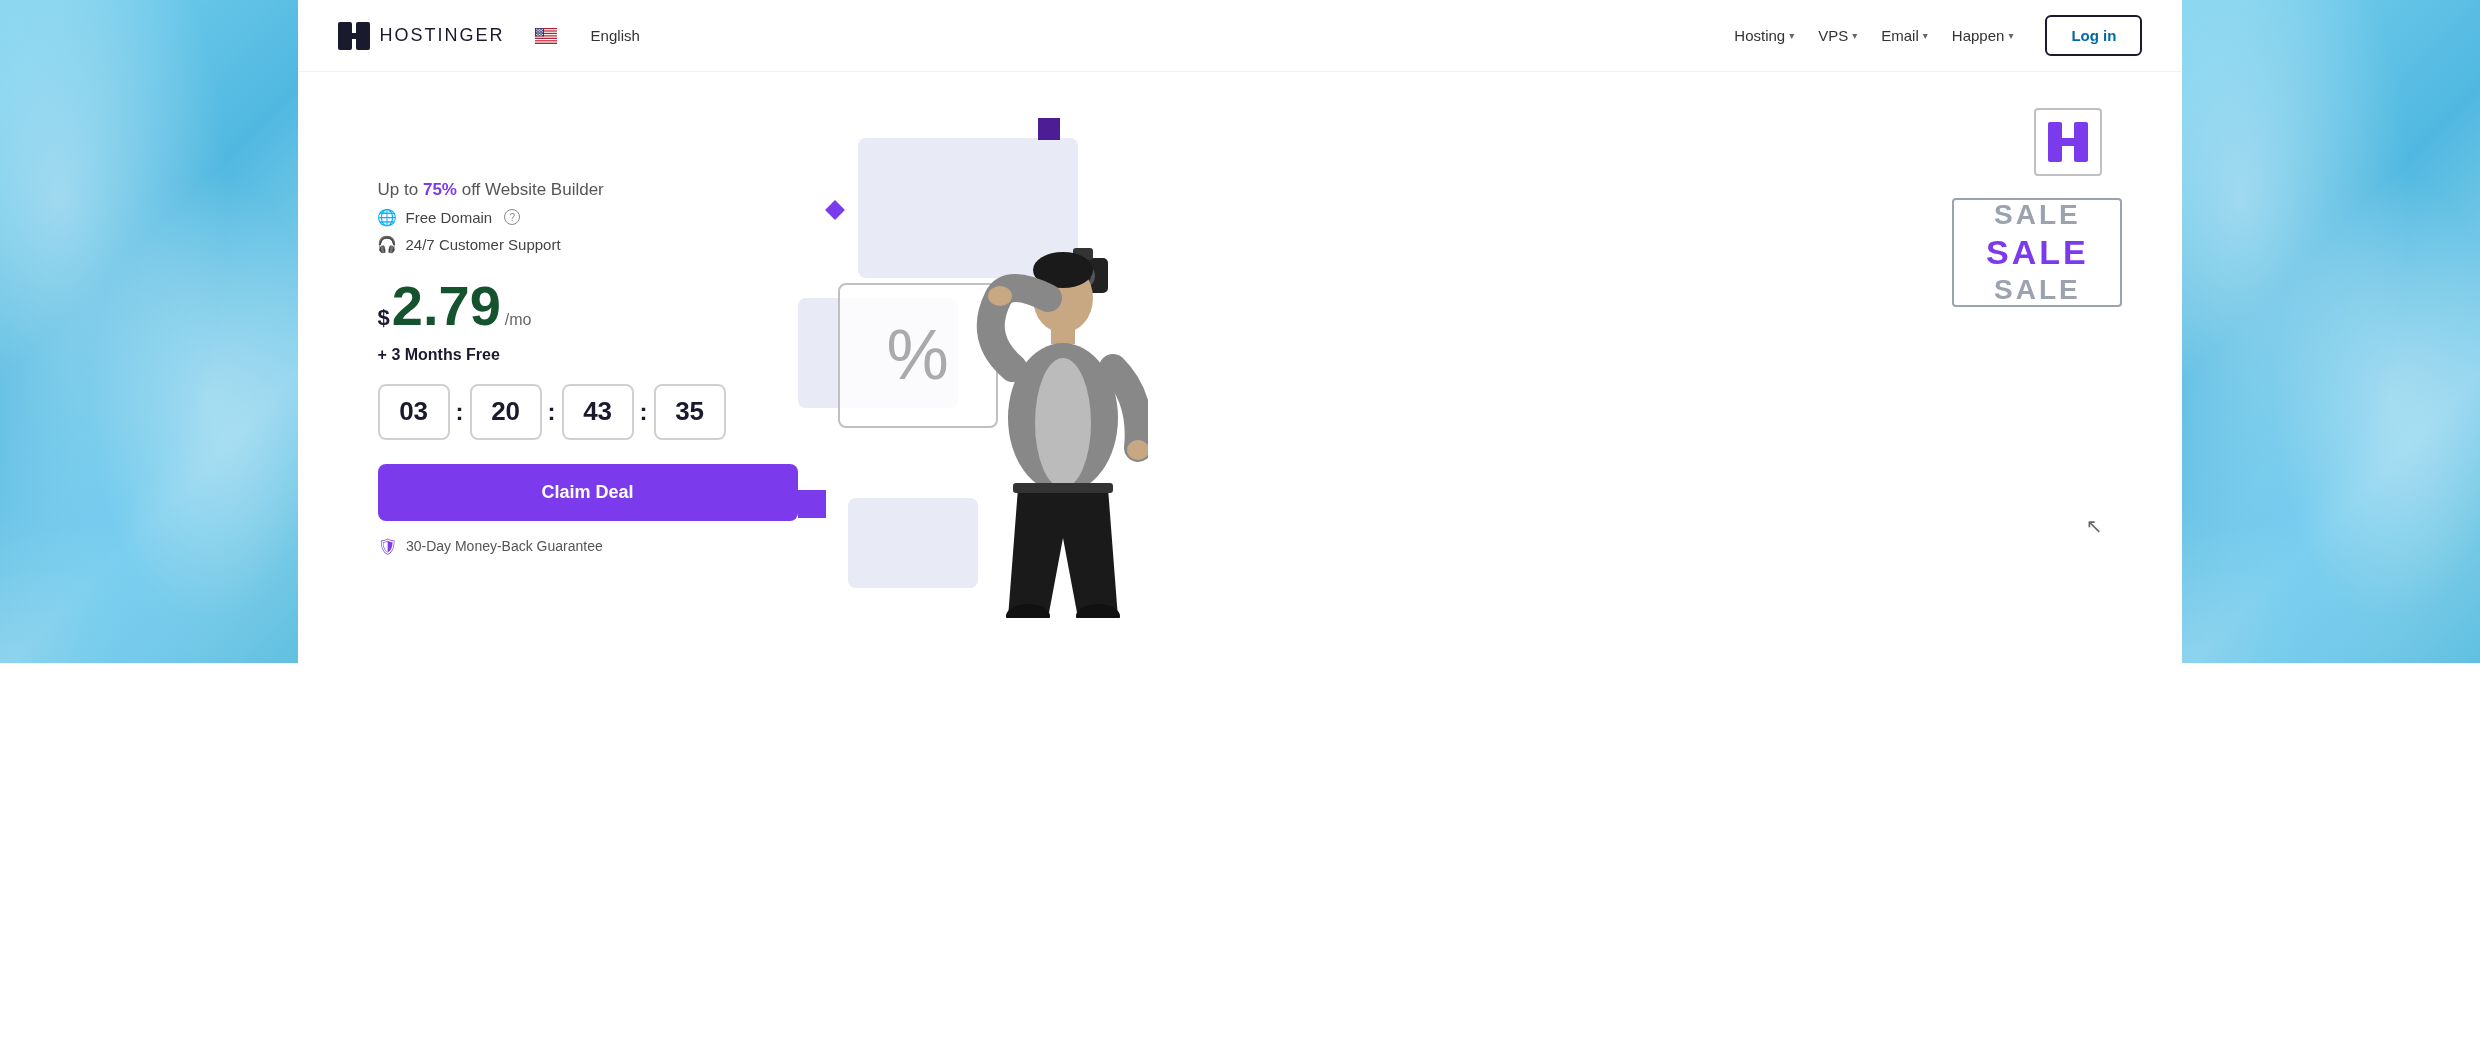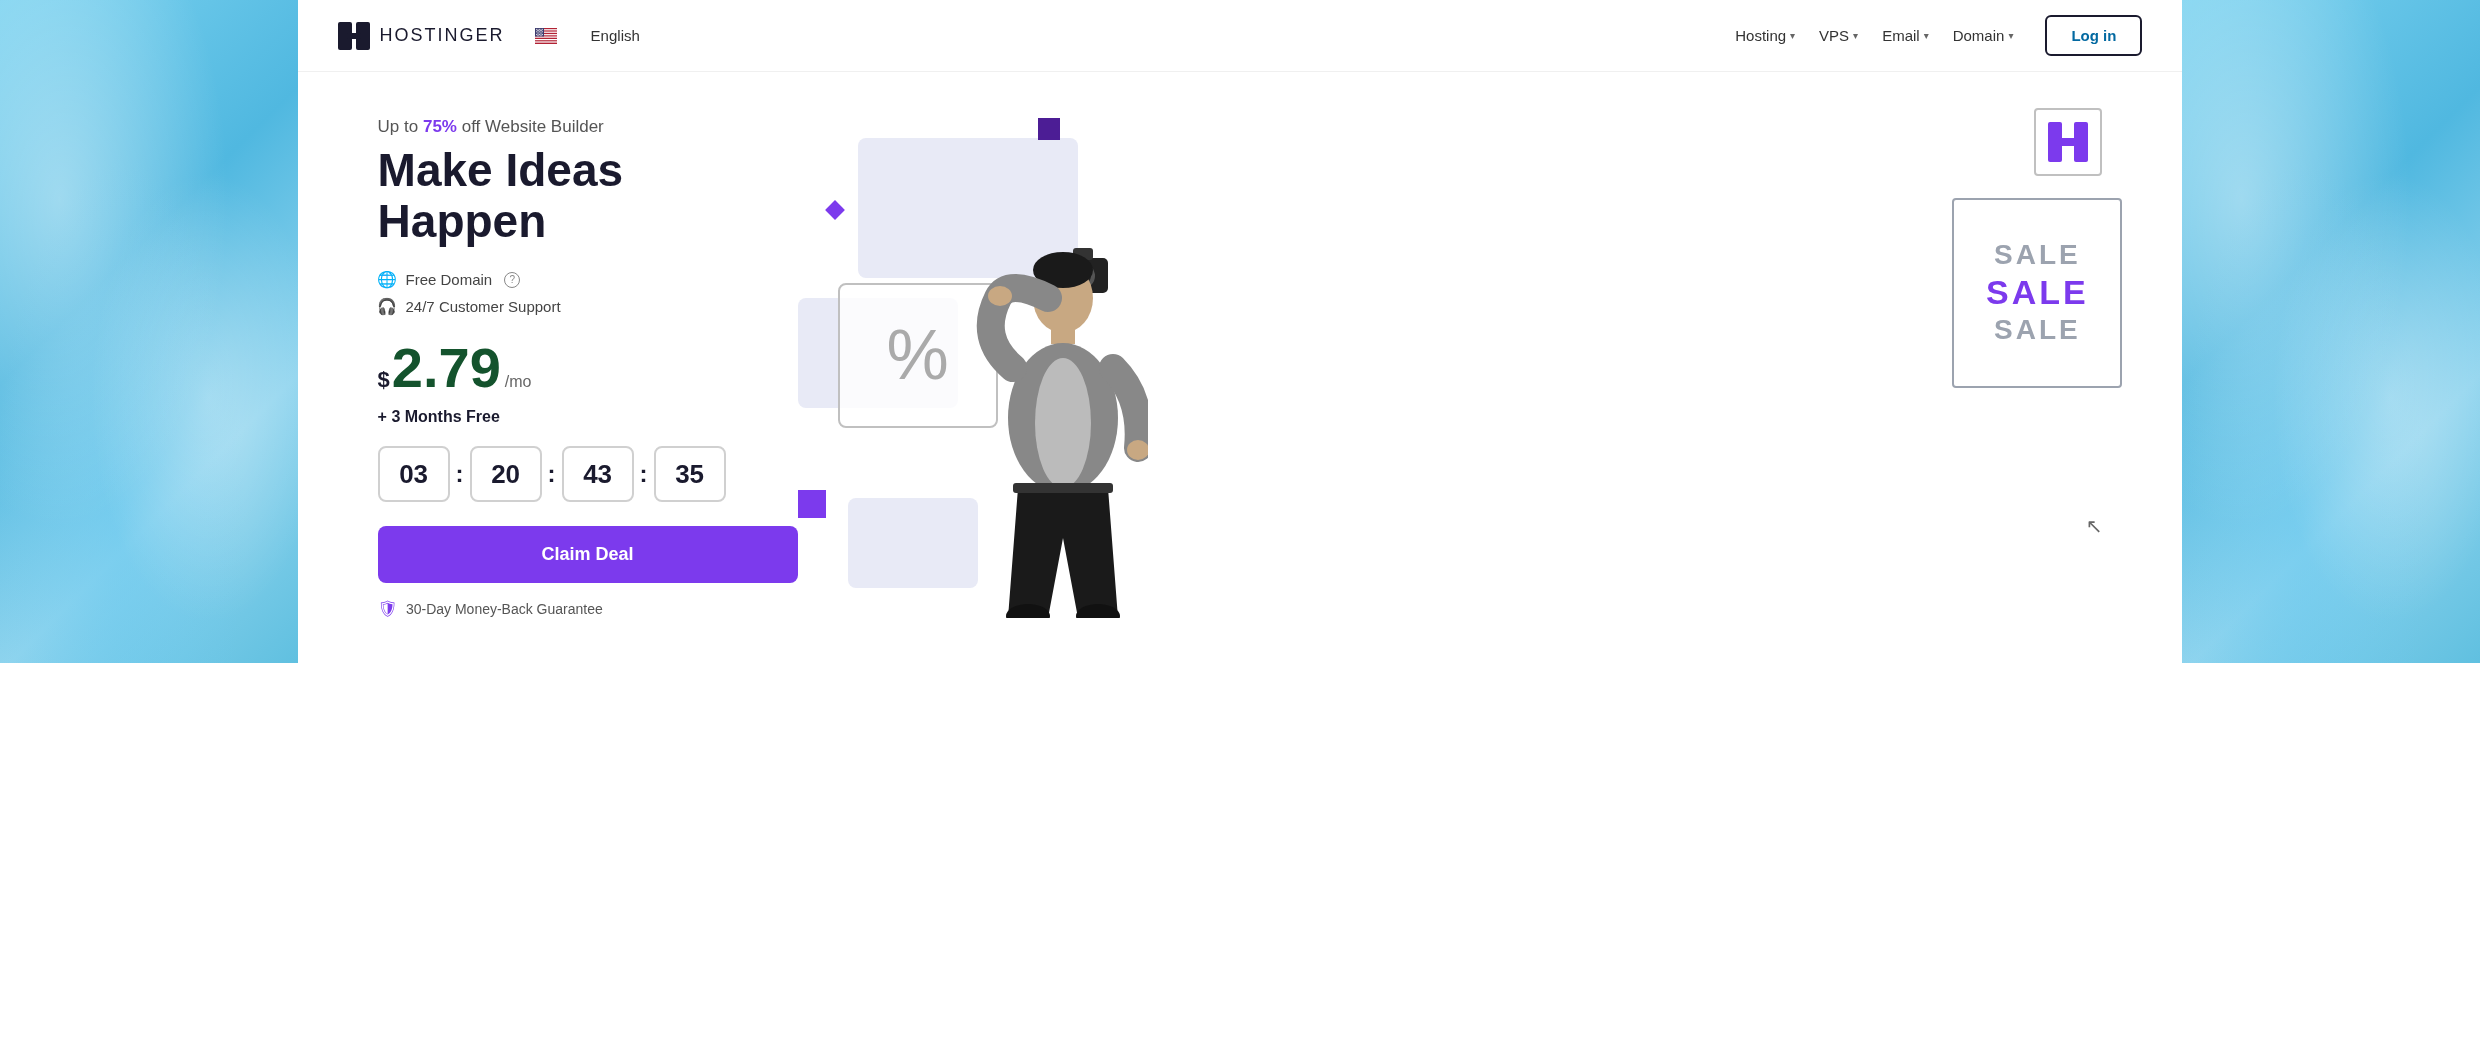--- a/index.html
+++ b/index.html
@@ -398,21 +398,21 @@
       align-items: flex-end;
       justify-content: center;
     }
 
     
     .sale-box {
       position: absolute;
       right: 0;
       top: 80px;
       width: 170px;
-      height: 190px;
+      height: 109px;
       border: 2px solid #9ca3af;
       border-radius: 4px;
       display: flex;
       flex-direction: column;
       align-items: center;
       justify-content: center;
       gap: 2px;
       background: rgba(255,255,255,0.9);
     }
 
@@ -541,38 +541,37 @@
         </div>
         <div class="nav-item">
           <span>VPS</span>
           <span class="chevron">▾</span>
         </div>
         <div class="nav-item">
           <span>Email</span>
           <span class="chevron">▾</span>
         </div>
         <div class="nav-item">
-          <span>Domain</span>
+          <span>Happen</span>
           <span class="chevron">▾</span>
         </div>
       </div>
 
       <button class="login-btn">Log in</button>
 
     </nav>
 
     <section class="hero">
 
       <div class="hero-left">
 
         <p class="subtitle">
           <span>Up to </span><span class="accent-percent">75%</span><span> off Website Builder</span>
         </p>
 
-        <h1 class="main-title">Make Ideas Happen</h1>
 
         <div class="features">
           <div class="feature-item">
             <span class="feature-icon">🌐</span>
             <span>Free Domain</span>
             <span class="question-mark">?</span>
           </div>
           <div class="feature-item">
             <span class="feature-icon">🎧</span>
             <span>24/7 Customer Support</span>

